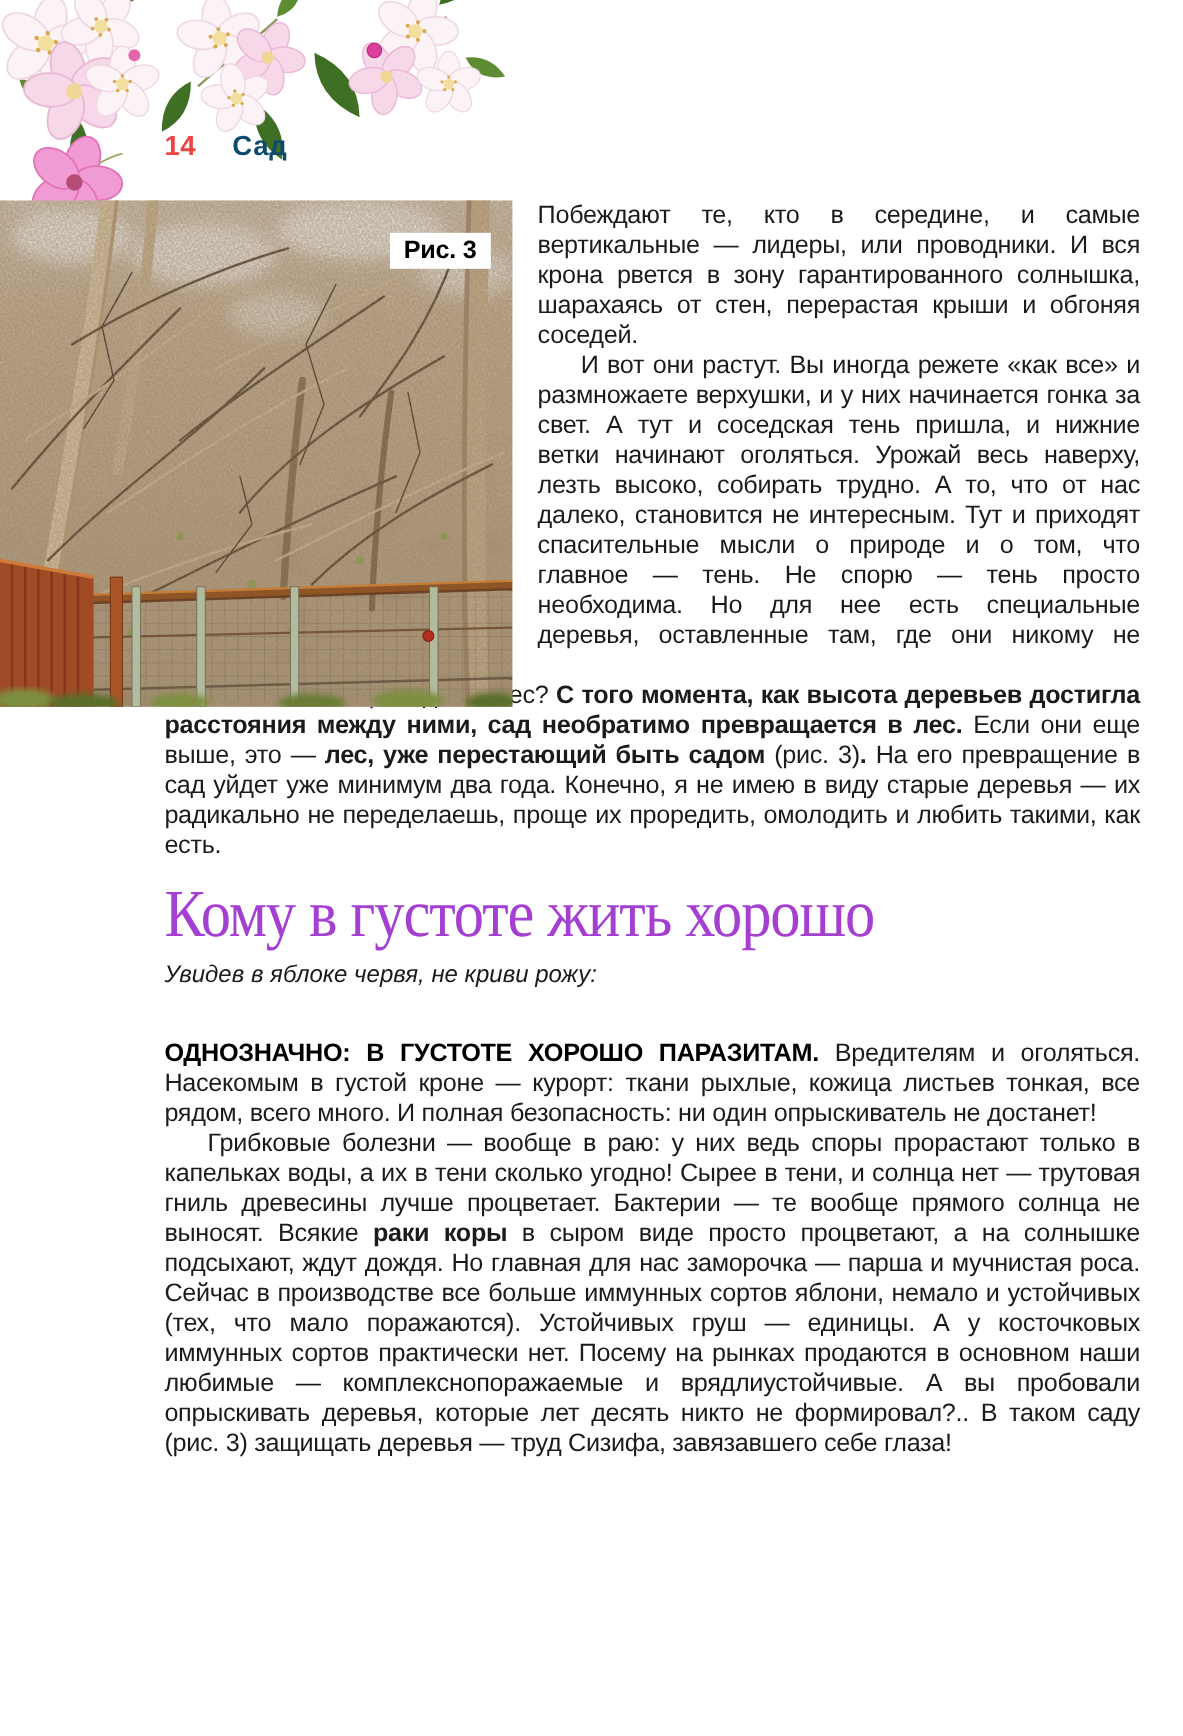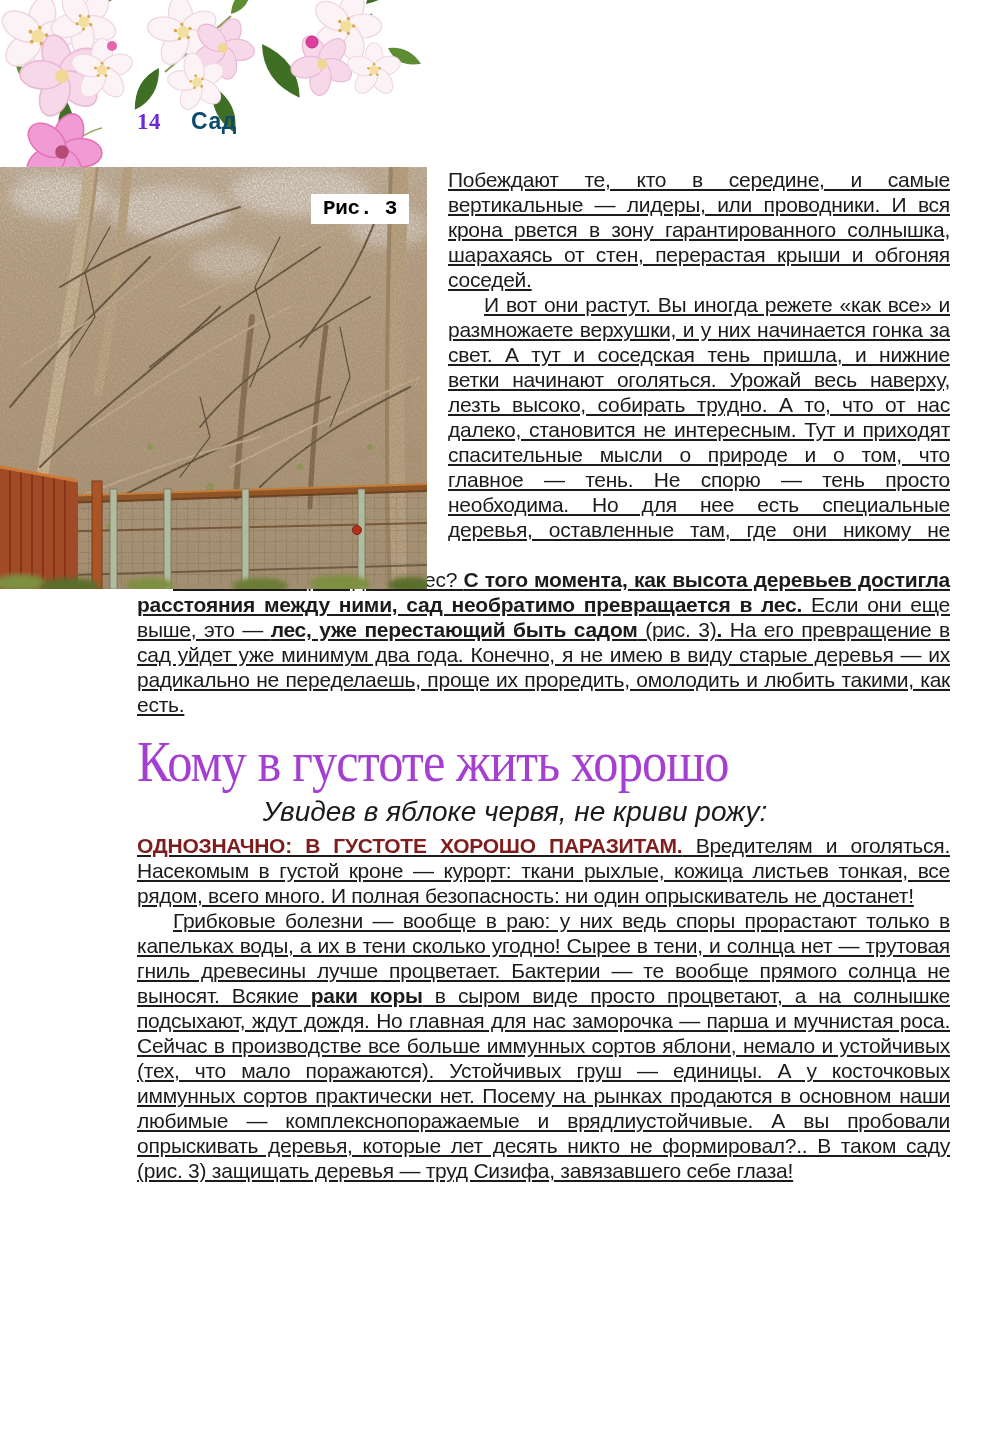--- a/index.html
+++ b/index.html
@@ -2,38 +2,38 @@
 <html lang="ru"><head>
 <meta charset="utf-8">
 <style>
   html,body{margin:0;padding:0;background:#ffffff;}
   #page{position:relative;width:986px;height:1447px;background:#ffffff;overflow:hidden;
         font-family:"Liberation Sans",sans-serif;color:#1b1b1b;}
   
   .decor{position:absolute;left:0;top:0;width:430px;height:180px;}
   
   .pagehead{position:absolute;left:137px;top:108px;font-size:23px;font-weight:bold;letter-spacing:.5px;}
-  .pagehead .num{color:#6d28d9;font-family:Liberation Serif, serif;}
+  .pagehead .num{color:#ef4444;}
   .pagehead .sec{color:#0c4a6e;margin-left:30px;}
   
   .flow{position:absolute;left:137px;top:167px;width:813px;text-align:justify;
         font-size:21px;line-height:25px;letter-spacing:-0.25px;}
-  .photo{float:left;width:427px;height:339px;margin:0 21px 40px -137px;position:relative;font-family:Liberation Mono, monospace;}
+  .photo{float:left;width:427px;height:339px;margin:0 21px 40px -137px;position:relative;}
   .photo svg{display:block;width:427px;height:422px;}
   .figlabel{position:absolute;top:27px;right:18px;background:#ffffff;color:#000;
             font-weight:bold;font-size:21px;line-height:22px;padding:4px 12px;}
-  p{margin:0;text-decoration:underline;}
+  p{margin:0;}
   .ind{text-indent:36px;}
   .b{font-weight:bold;}
-  .lead{color:#7f1d1d;font-weight:bold;}
+  .lead{color:#000000;font-weight:bold;}
   .sec2-heading{font-family:"Liberation Serif",serif;font-weight:normal;color:#a43fd2;
       font-size:56px;line-height:58px;margin:16px 0 8px 0;text-align:left;white-space:nowrap;
       transform:scaleX(0.9);transform-origin:left center;letter-spacing:-1px;}
-  .epigraph{text-align:center;font-style:italic;font-size:28px;line-height:26px;
-      margin:0 57px 8px 0;letter-spacing:0;}
+  .epigraph{text-align:left;font-style:italic;font-size:20px;line-height:26px;
+      margin:0 57px 40px 0;letter-spacing:0;}
   .epigraph .l2{display:block;padding-right:66px;}
 </style>
 </head>
 <body>
 
 <div id="page">
 
   <svg class="decor" viewBox="0 0 430 180" aria-hidden="true">
     <defs>
       <g id="bw">

